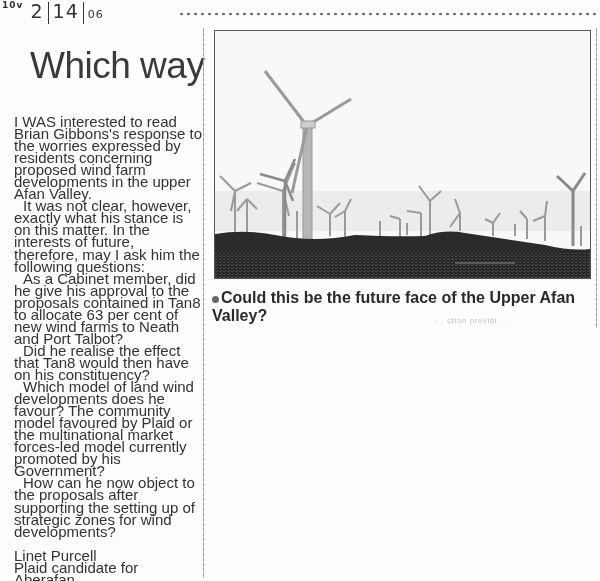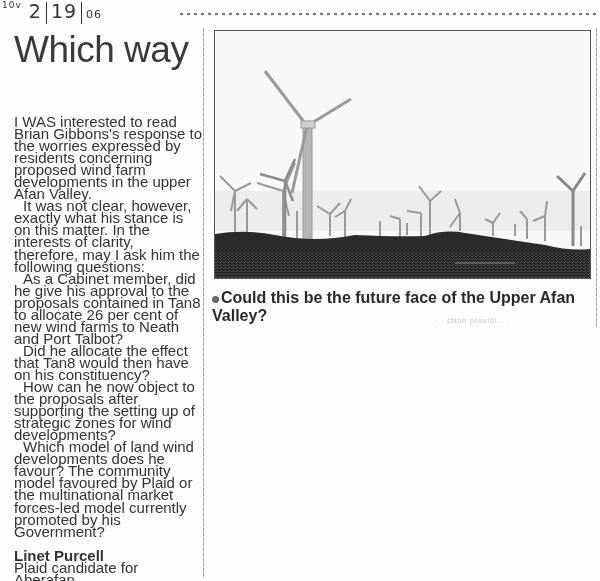--- a/index.html
+++ b/index.html
@@ -7,41 +7,41 @@
       width: 600px; height: 581px; overflow: hidden; position: relative;
       background: #fdfdfd;
       font-family: "Liberation Sans", sans-serif;
       color: #2a2a2a;
     }
     .date-note {
       position: absolute; left: 2px; top: 0px;
       font-family: "DejaVu Sans", sans-serif;
       font-size: 19px; color: #333; letter-spacing: 1px;
     }
-    .date-note .small { font-size: 9px; vertical-align: top; }
+    .date-note .small { font-size: 9px; vertical-align: top; font-weight: bold; }
     .date-note .sep { display: inline-block; width: 1px; height: 22px; background: #333; margin: 0 4px; vertical-align: -6px; }
     .dotted-rule {
       position: absolute; left: 178px; top: 12px; width: 420px; height: 4px;
       background-image: radial-gradient(circle, #777 1.2px, transparent 1.6px);
       background-size: 7px 4px;
     }
     .headline {
       position: absolute; left: 14px; top: 30px; width: 190px;
       font-family: "Liberation Sans", sans-serif;
       font-size: 37px; line-height: 40px; font-weight: normal; color: #3a3a3a;
-      margin: 0; letter-spacing: -0.5px;
+      margin: 16px; letter-spacing: -0.5px;
     }
     .body-text {
       position: absolute; left: 14px; top: 116px; width: 188px;
       font-size: 15px; line-height: 12.05px; color: #333;
     }
     .body-text p { margin: 0; text-indent: 9px; }
     .body-text p.first { text-indent: 0; }
     .signature { margin-top: 12px; }
-    .signature .name { font-weight: bold; display: block; }
+    .signature .name { font-weight: normal; display: block; }
     .signature span { display: block; }
     .col-rule {
       position: absolute; left: 203px; top: 28px; width: 1px; height: 550px;
       background: repeating-linear-gradient(to bottom, #999 0 3px, #ccc 3px 5px);
     }
     .col-rule.right { left: 596px; top: 28px; height: 300px; }
     .photo-frame {
       position: absolute; left: 214px; top: 30px; width: 375px; height: 247px;
       border: 1px solid #555; background: #f7f7f7; overflow: hidden;
     }
@@ -57,36 +57,36 @@
     .faint-text {
       position: absolute; left: 435px; top: 317px;
       font-size: 7px; color: #bbb; letter-spacing: 1px;
     }
   </style>
 </head>
 <body>
 
 <div class="date-note">
   <span class="small">10</span><span class="small">v</span>
-  <span>2</span><span class="sep"></span><span>19</span><span class="sep"></span><span style="font-size:11px">06</span>
+  <span>2</span><span class="sep"></span><span>14</span><span class="sep"></span><span style="font-size:11px">06</span>
 </div>
 
 <div class="dotted-rule"></div>
 
 <h1 class="headline">
   <span>Which way</span><br>
 </h1>
 
 <div class="body-text">
   <p class="first">I WAS interested to read Brian Gibbons's response to the worries expressed by residents concerning proposed wind farm developments in the upper Afan Valley.</p>
-  <p>It was not clear, however, exactly what his stance is on this matter. In the interests of clarity, therefore, may I ask him the following questions:</p>
-  <p>As a Cabinet member, did he give his approval to the proposals contained in Tan8 to allocate 26 per cent of new wind farms to Neath and Port Talbot?</p>
-  <p>Did he allocate the effect that Tan8 would then have on his constituency?</p>
+  <p>It was not clear, however, exactly what his stance is on this matter. In the interests of future, therefore, may I ask him the following questions:</p>
+  <p>As a Cabinet member, did he give his approval to the proposals contained in Tan8 to allocate 63 per cent of new wind farms to Neath and Port Talbot?</p>
+  <p>Did he realise the effect that Tan8 would then have on his constituency?</p>
+  <p>Which model of land wind developments does he favour? The community model favoured by Plaid or the multinational market forces-led model currently promoted by his Government?</p>
   <p>How can he now object to the proposals after supporting the setting up of strategic zones for wind developments?</p>
-  <p>Which model of land wind developments does he favour? The community model favoured by Plaid or the multinational market forces-led model currently promoted by his Government?</p>
   <div class="signature">
     <span class="name">Linet Purcell</span>
     <span>Plaid candidate for Aberafan</span>
     <span>New Road,</span>
   </div>
 </div>
 
 <div class="col-rule"></div>
 <div class="col-rule right"></div>
 

